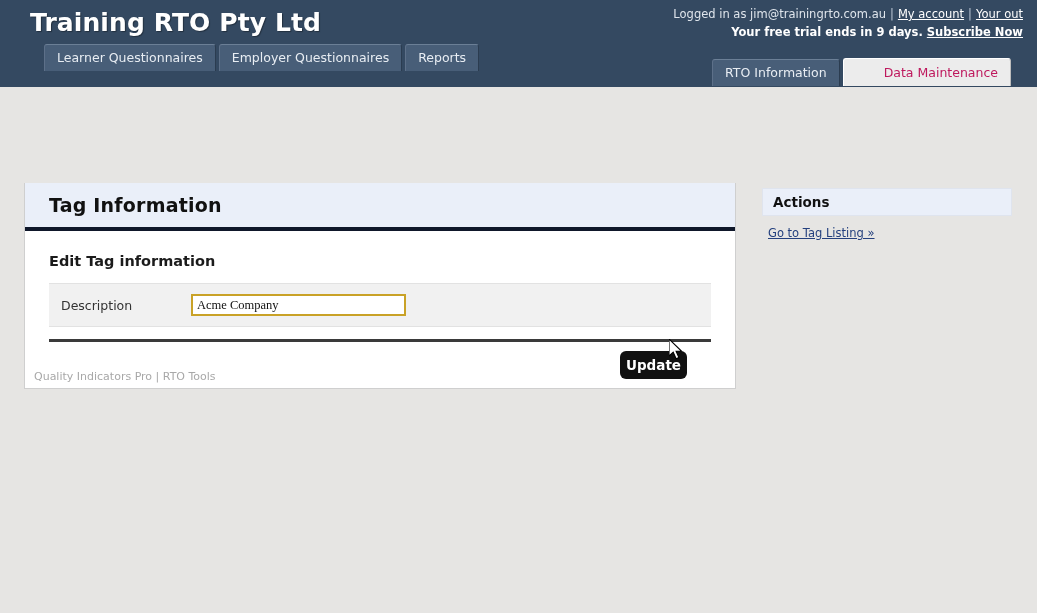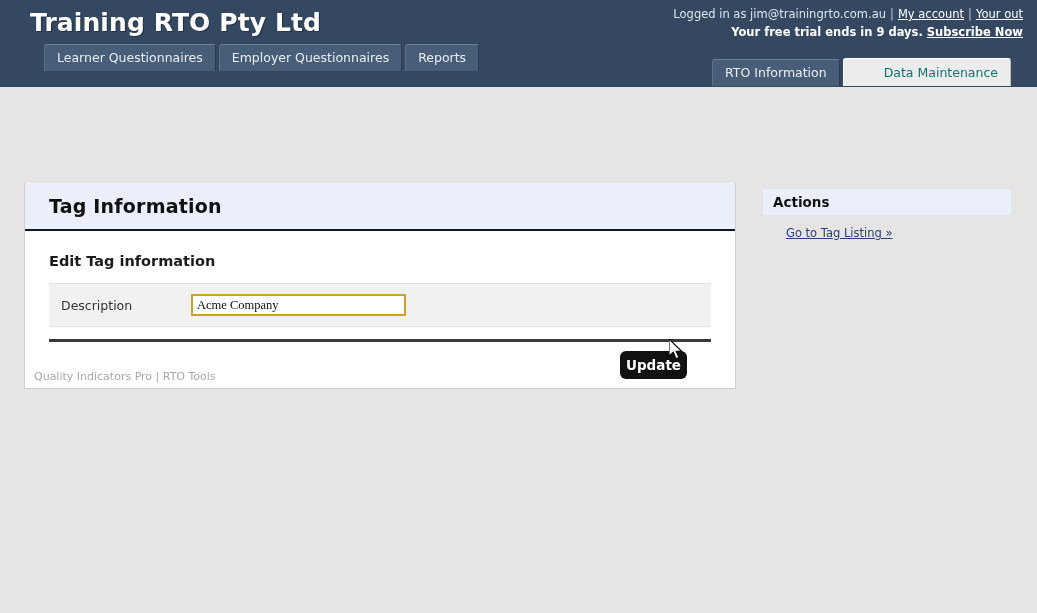--- a/index.html
+++ b/index.html
@@ -58,41 +58,41 @@
     background: #485e78;
     border-top: 1px solid #6b7f96;
     border-left: 1px solid #5d7089;
     border-right: 1px solid #2b3c50;
     border-radius: 3px 3px 0 0;
     white-space: nowrap;
     cursor: pointer;
   }
   .tab.active {
     background: #ececec;
-    color: #0f766e;
+    color: #be185d;
     border-top: 1px solid #ffffff;
     border-left: 1px solid #ffffff;
     border-right: 1px solid #bdbdbd;
     height: 28px; line-height: 27px; padding-left: 40px;
   }
 
   
   .page { position: relative; width: 1037px; }
 
   .content-panel {
     position: absolute; left: 24px; top: 96px;
     width: 712px;
     background: #ffffff;
     border: 1px solid #cfcfcf;
     border-top: none;
   }
   .panel-title {
     height: 48px;
     background: #eaeff9;
-    border-bottom: 2px solid #0f172a;
+    border-bottom: 4px solid #0f172a;
     display: flex; align-items: center;
     padding-left: 24px;
   }
   .panel-title h1 {
     margin: 0;
     font-size: 19px; font-weight: bold; color: #111111;
     letter-spacing: .2px;
   }
   .panel-body { padding: 18px 24px 0 24px; border-radius: 15px; }
   .section-head {
@@ -155,21 +155,21 @@
     border: 1px solid #dfe4ee;
     height: 28px;
     display: flex; align-items: center;
     padding-left: 10px;
   }
   .sidebar-head span {
     font-size: 13.5px; font-weight: bold; color: #111111;
   }
   .sidebar-link {
     display: inline-block;
-    margin: 10px 0 0 24px;
+    margin: 10px 0 0 6px;
     font-size: 11.5px;
     color: #24407e;
     text-decoration: underline;
     cursor: pointer;
     white-space: nowrap;
   }
 
   
   .cursor {
     position: absolute; left: 669px; top: 252px;

